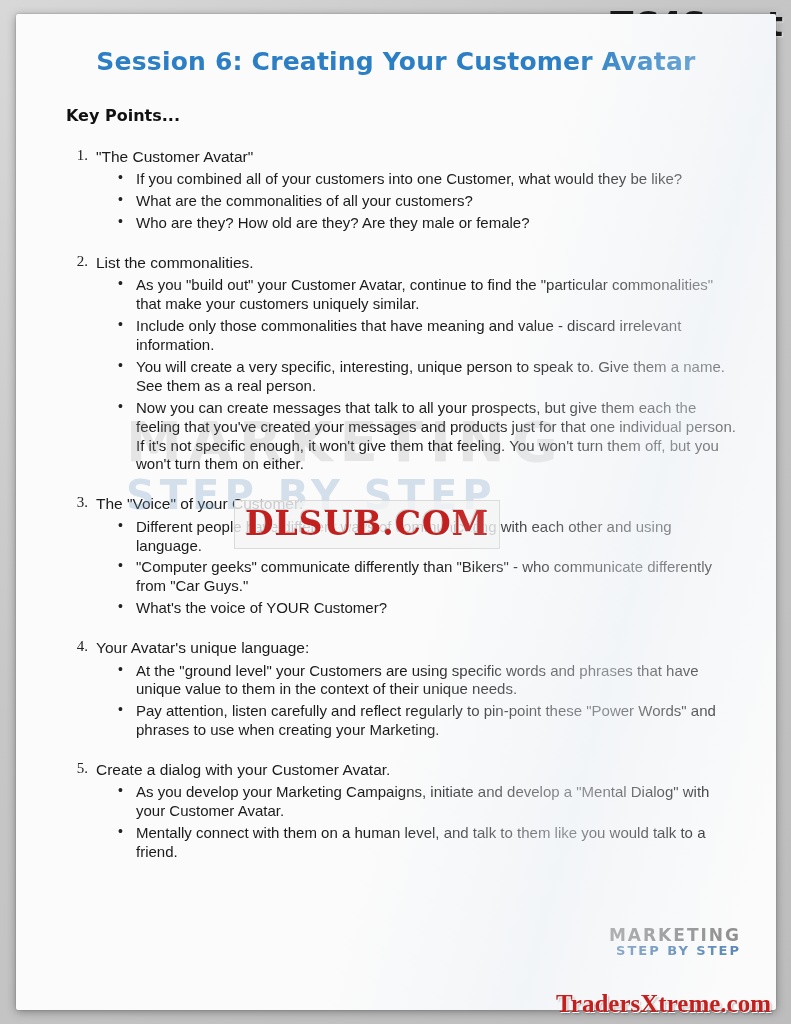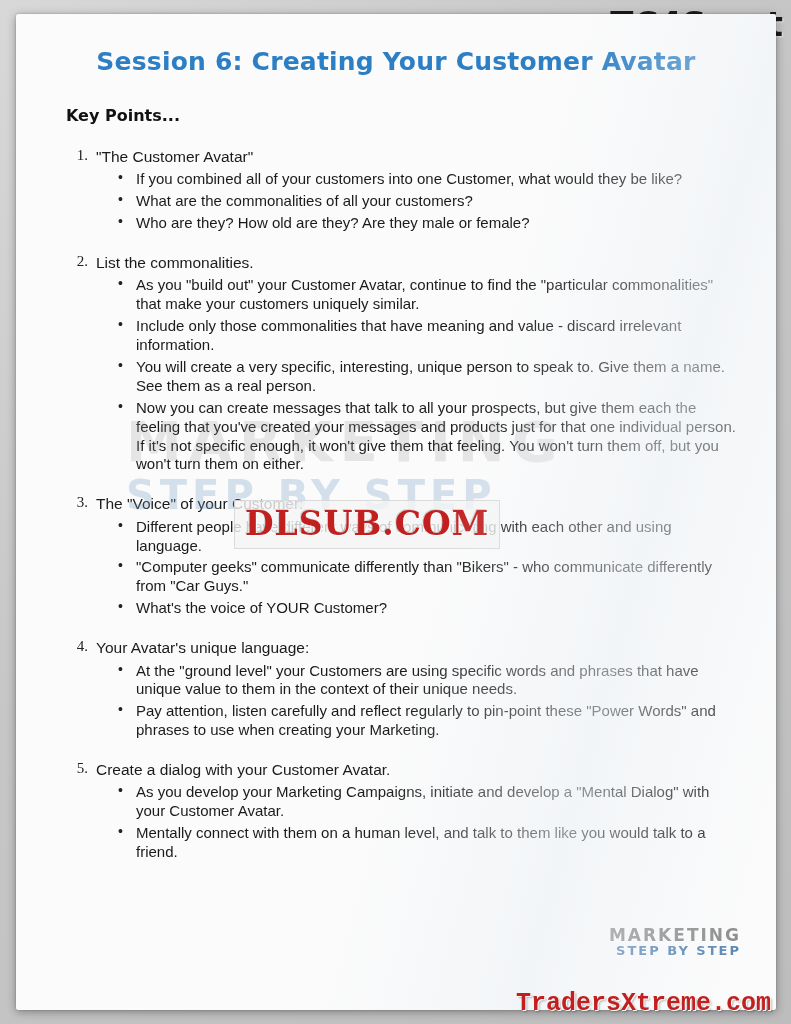--- a/index.html
+++ b/index.html
@@ -176,21 +176,21 @@
     font-weight: bold;
     font-size: 13px;
     letter-spacing: 2px;
     color: #5b87b5;
     text-shadow: 0 1px 0 #fff;
   }
   .tx-brand {
     position: absolute;
     right: 20px;
     bottom: 6px;
-    font-family: Liberation Mono, monospace;
+    font-family: Liberation Serif, serif;
     font-weight: bold;
     font-size: 25px;
     color: #c21f1f;
     text-shadow: 1px 1px 0 #fff, 2px 2px 2px rgba(0,0,0,0.25);
   }
 </style>
 </head>
 <body>
 
 <div class="page-wrap">

